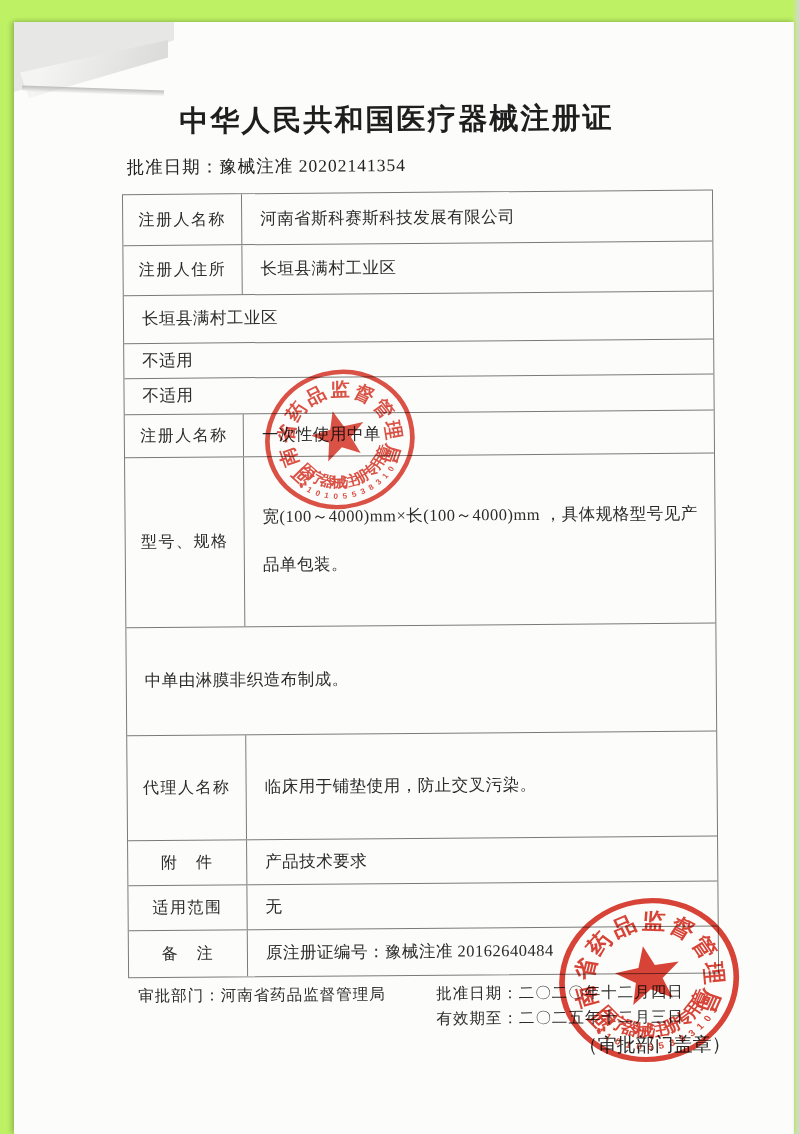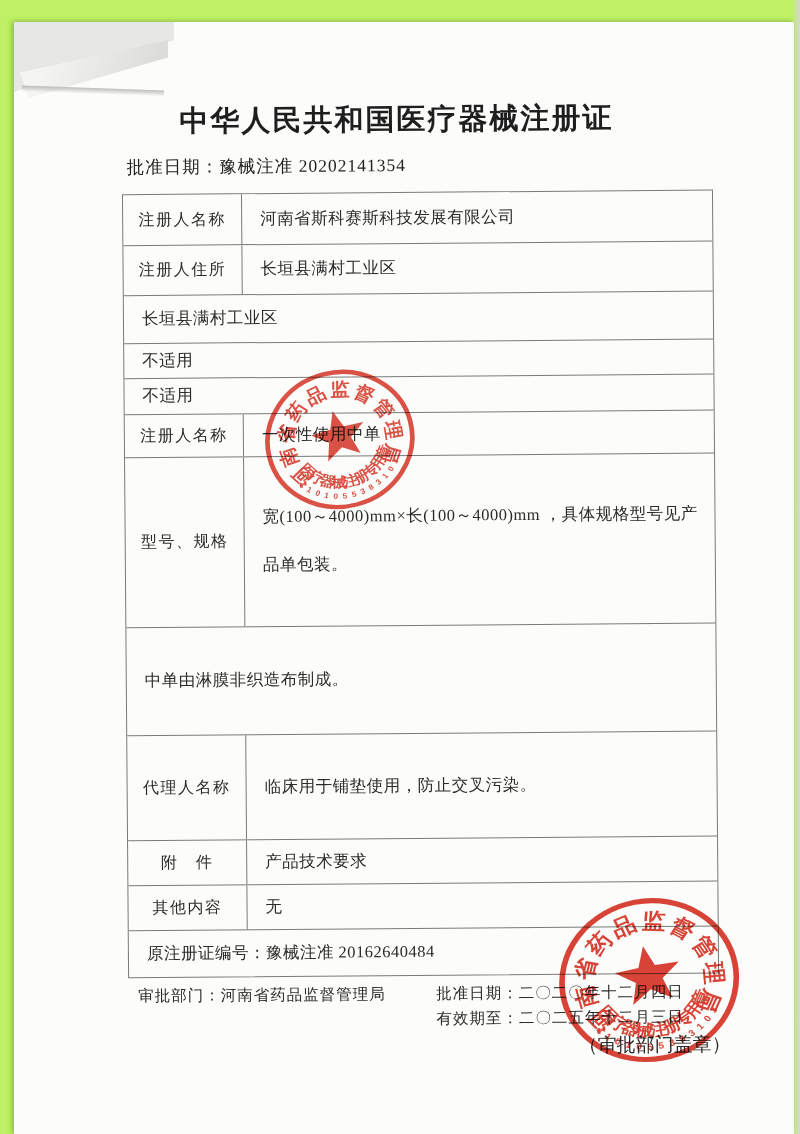--- a/index.html
+++ b/index.html
@@ -123,24 +123,25 @@
       </div>
       <div class="trow" style="height:105px">
         <div class="tlabel">代理人名称</div>
         <div class="tvalue">临床用于铺垫使用，防止交叉污染。</div>
       </div>
       <div class="trow" style="height:45px">
         <div class="tlabel">附　件</div>
         <div class="tvalue">产品技术要求</div>
       </div>
       <div class="trow" style="height:45px">
-        <div class="tlabel">其他内容</div>
+        <div class="tlabel">适用范围</div>
         <div class="tvalue">无</div>
       </div>
       <div class="trow" style="height:47px">
+        <div class="tlabel">备　注</div>
         <div class="tvalue">原注册证编号：豫械注准 20162640484</div>
       </div>
     </div>
 
     <div class="footer-dept">审批部门：河南省药品监督管理局</div>
     <div class="footer-date1">批准日期：二〇二〇年十二月四日</div>
     <div class="footer-date2">有效期至：二〇二五年十二月三日</div>
     <div class="footer-seal-note">（审批部门盖章）</div>
 
     <div class="stamp stamp1">

